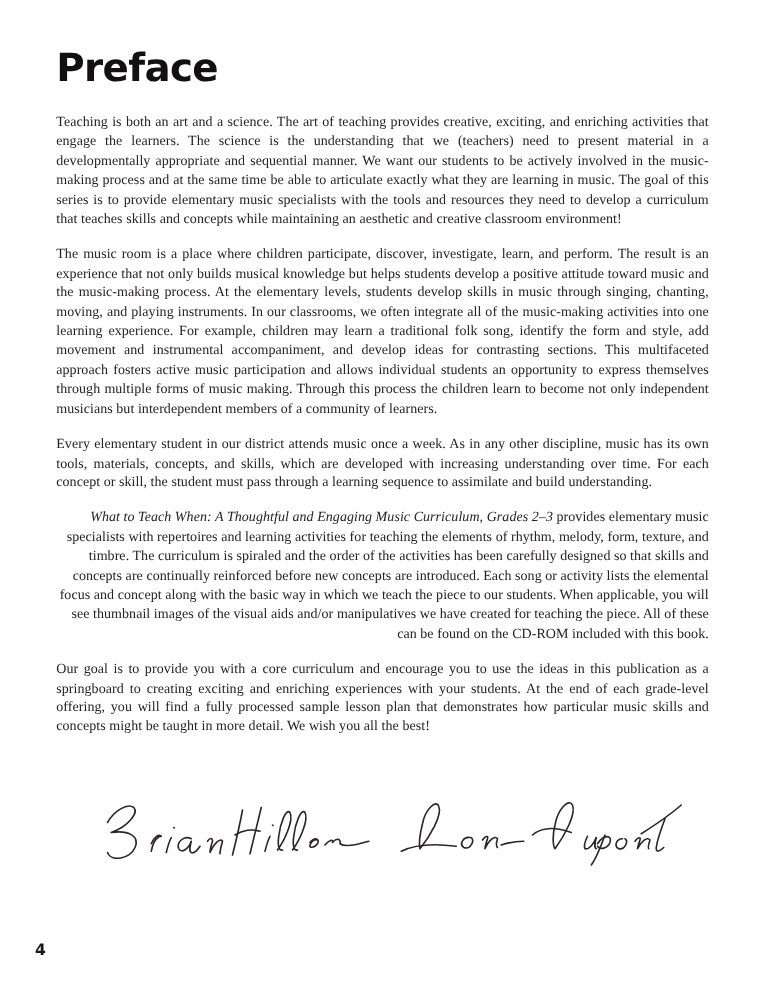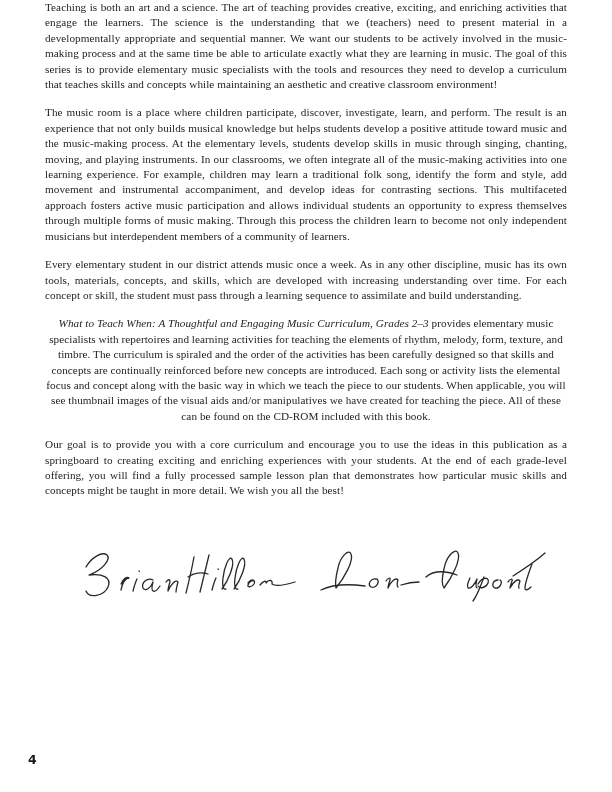--- a/index.html
+++ b/index.html
@@ -29,21 +29,21 @@
   }
   p.body-par {
     font-size: 11.2px;
     line-height: 15.4px;
     color: #272224;
     margin: 0 0 13px 0;
     text-align: justify;
     letter-spacing: 0.05px;
   }
   p.body-par.ragged {
-    text-align: center;
+    text-align: right;
   }
   p.body-par em {
     font-style: italic;
   }
   .signature-row {
     display: flex;
     align-items: flex-start;
     gap: 22px;
     margin-top: 48px;
     padding-left: 32px;
@@ -62,20 +62,21 @@
     font-weight: bold;
     font-size: 12.5px;
     color: #1c181a;
   }
 </style>
 </head>
 <body>
 
 <div class="page">
 
+  <h1 class="page-title">Preface</h1>
 
   <p class="body-par">Teaching is both an art and a science. The art of teaching provides creative, exciting, and enriching activities that engage the learners. The science is the understanding that we (teachers) need to present material in a developmentally appropriate and sequential manner. We want our students to be actively involved in the music-making process and at the same time be able to articulate exactly what they are learning in music. The goal of this series is to provide elementary music specialists with the tools and resources they need to develop a curriculum that teaches skills and concepts while maintaining an aesthetic and creative classroom environment!</p>
 
   <p class="body-par">The music room is a place where children participate, discover, investigate, learn, and perform. The result is an experience that not only builds musical knowledge but helps students develop a positive attitude toward music and the music-making process. At the elementary levels, students develop skills in music through singing, chanting, moving, and playing instruments. In our classrooms, we often integrate all of the music-making activities into one learning experience. For example, children may learn a traditional folk song, identify the form and style, add movement and instrumental accompaniment, and develop ideas for contrasting sections. This multifaceted approach fosters active music participation and allows individual students an opportunity to express themselves through multiple forms of music making. Through this process the children learn to become not only independent musicians but interdependent members of a community of learners.</p>
 
   <p class="body-par">Every elementary student in our district attends music once a week. As in any other discipline, music has its own tools, materials, concepts, and skills, which are developed with increasing understanding over time. For each concept or skill, the student must pass through a learning sequence to assimilate and build understanding.</p>
 
   <p class="body-par ragged"><em>What to Teach When: A Thoughtful and Engaging Music Curriculum, Grades 2–3</em><span> provides elementary music specialists with repertoires and learning activities for teaching the elements of rhythm, melody, form, texture, and timbre. The curriculum is spiraled and the order of the activities has been carefully designed so that skills and concepts are continually reinforced before new concepts are introduced. Each song or activity lists the elemental focus and concept along with the basic way in which we teach the piece to our students. When applicable, you will see thumbnail images of the visual aids and/or manipulatives we have created for teaching the piece. All of these can be found on the CD-ROM included with this book.</span></p>
 
   <p class="body-par">Our goal is to provide you with a core curriculum and encourage you to use the ideas in this publication as a springboard to creating exciting and enriching experiences with your students. At the end of each grade-level offering, you will find a fully processed sample lesson plan that demonstrates how particular music skills and concepts might be taught in more detail. We wish you all the best!</p>

